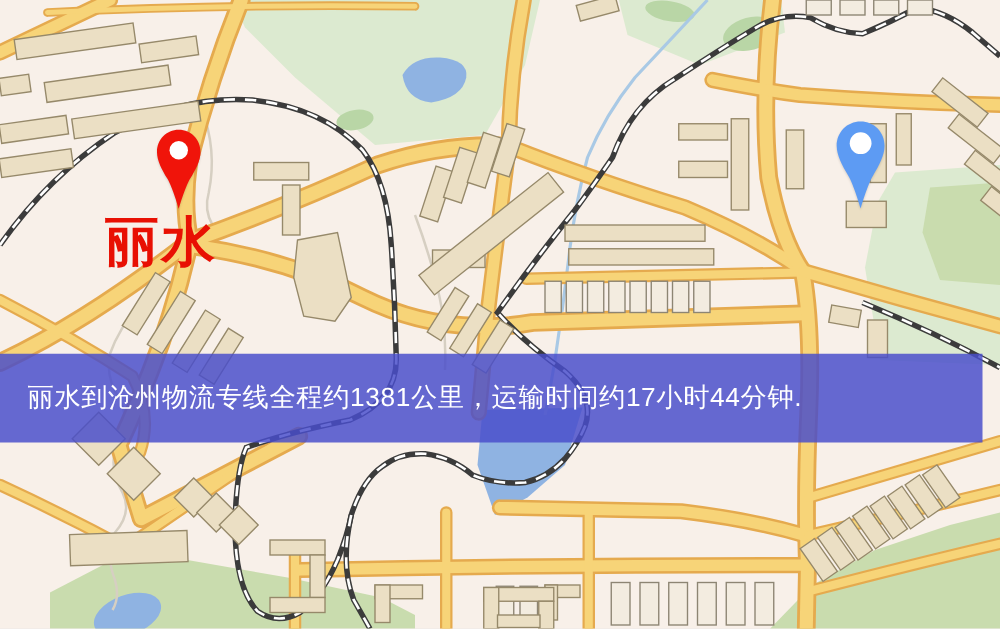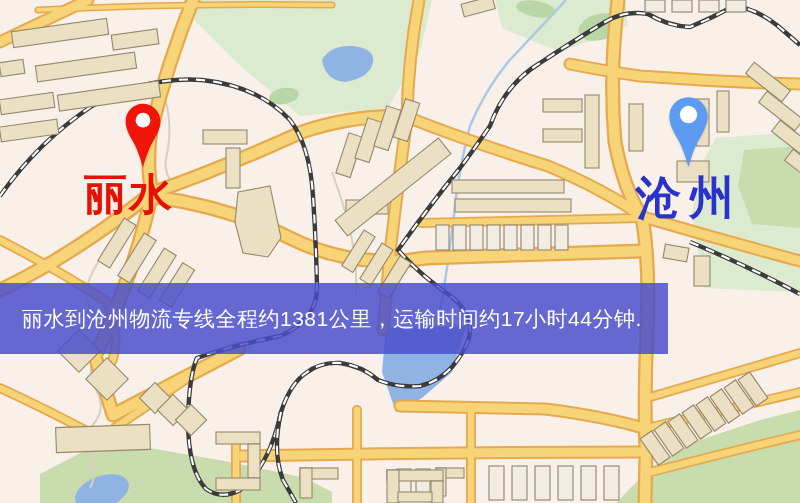--- a/index.html
+++ b/index.html
@@ -26,21 +26,21 @@
   .water{fill:#8fb3e2;stroke:none;}
   .stream{fill:none;stroke:#d6cfc2;stroke-width:2;}
   .river{fill:none;stroke:#a9c9e5;stroke-width:2.5;}
 
   .pin{position:absolute;z-index:30;}
   .pin svg{display:block;filter:drop-shadow(0 1px 1px rgba(0,0,0,.15));}
   .city-label{position:absolute;z-index:31;font-family:"DejaVu Serif","Liberation Serif",serif;font-weight:700;white-space:nowrap;line-height:1;}
   .label-origin{left:84px;top:173px;font-size:43px;color:#e81003;letter-spacing:2px;text-align:right;}
   .label-dest{left:636px;top:175px;font-size:45px;color:#2a32cc;letter-spacing:8px;font-weight:600;}
 
-  .banner{position:absolute;left:0;top:283px;width:668px;height:71px;z-index:20;
+  .banner{position:absolute;left:0;top:283px;width:786px;height:71px;z-index:20;
           background:rgba(73,77,202,0.84);}
   .banner span{display:block;padding-left:22px;line-height:71px;font-size:21px;color:#ffffff;
                white-space:nowrap;letter-spacing:0.5px;}
 </style>
 </head>
 <body>
 
 <div class="stage">
 
   <svg class="map" width="800" height="503" viewBox="0 0 800 503">
@@ -269,15 +269,14 @@
     </svg>
   </div>
   <div class="city-label label-origin">丽水</div>
 
   <div class="pin" style="left:665px;top:96px;">
     <svg width="47" height="72" viewBox="0 0 36 62">
       <path d="M18,1C8.6,1 1.5,8.4 1.5,17.8C1.5,24.5 5.4,31.5 9.3,38C13.5,45 18,61 18,61C18,61 22.5,45 26.7,38C30.6,31.5 34.5,24.5 34.5,17.8C34.5,8.4 27.4,1 18,1Z" fill="#5d9bf3"></path>
       <circle cx="18" cy="16" r="7.5" fill="#ffffff"></circle>
     </svg>
   </div>
-  <div class="city-label label-dest">沧州</div>
 
 </div>
 
 </body></html>

